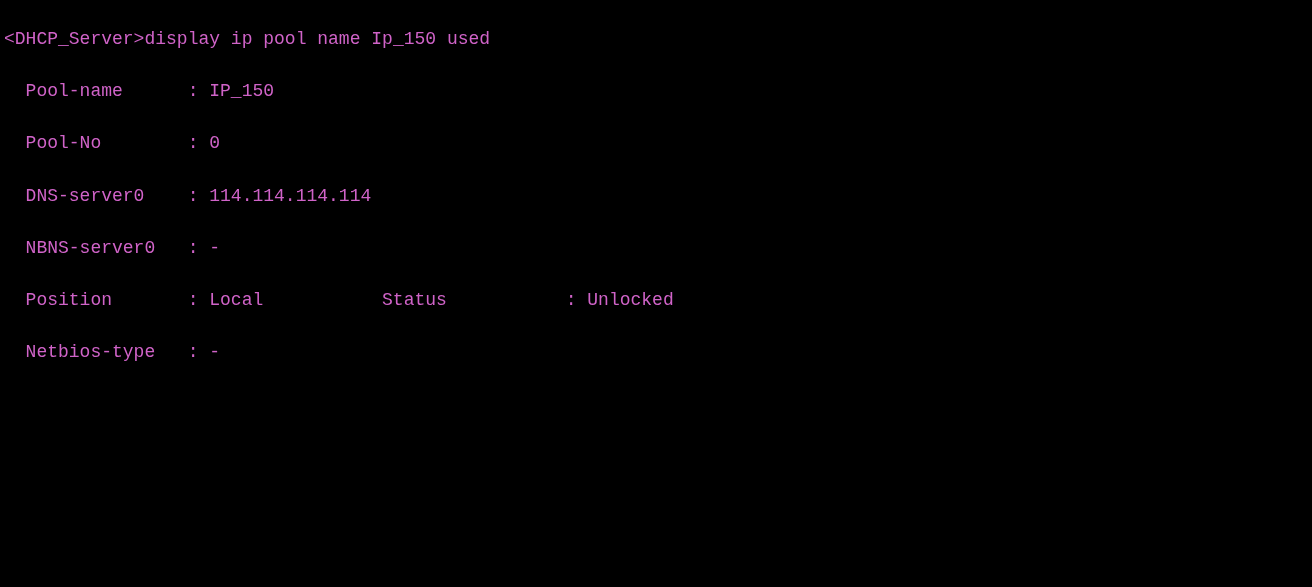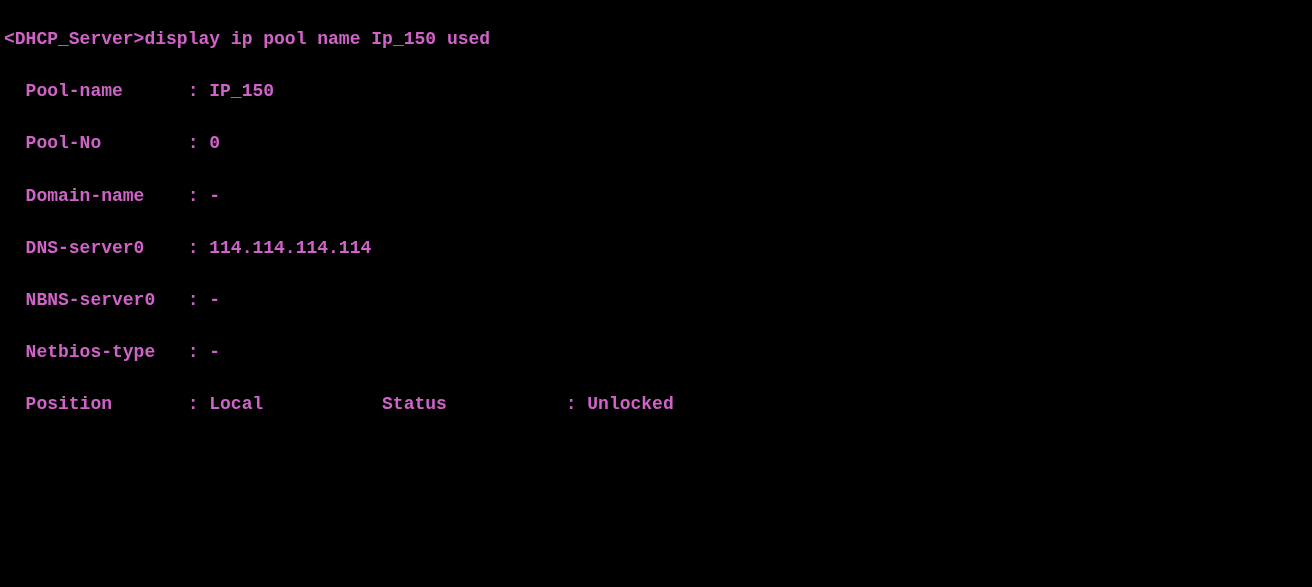--- a/index.html
+++ b/index.html
@@ -13,35 +13,33 @@
     width: 1312px;
     height: 587px;
     overflow: hidden;
   }
   .terminal {
     padding: 0px 4px 4px 4px;
     white-space: pre;
   }
   .line {
     white-space: pre;
-    font-weight: bold;
   }
 </style>
 </head>
 <body>
 
 <div class="terminal">
 <div class="line"><span>&lt;DHCP_Server&gt;</span><span>display ip pool name Ip_150 used</span></div>
 <div class="line"><span>  Pool-name      </span><span>: IP_150</span></div>
 <div class="line"><span>  Pool-No        </span><span>: 0</span></div>
-<div class="line"><span>  Domain-name    </span><span>: -</span></div>
 <div class="line"><span>  DNS-server0    </span><span>: 114.114.114.114</span></div>
 <div class="line"><span>  NBNS-server0   </span><span>: -</span></div>
+<div class="line"><span>  Position       </span><span>: Local           Status           : Unlocked</span></div>
 <div class="line"><span>  Netbios-type   </span><span>: -</span></div>
-<div class="line"><span>  Position       </span><span>: Local           Status           : Unlocked</span></div>
 
 
 
 
 
 
 
 
 
 </div>

